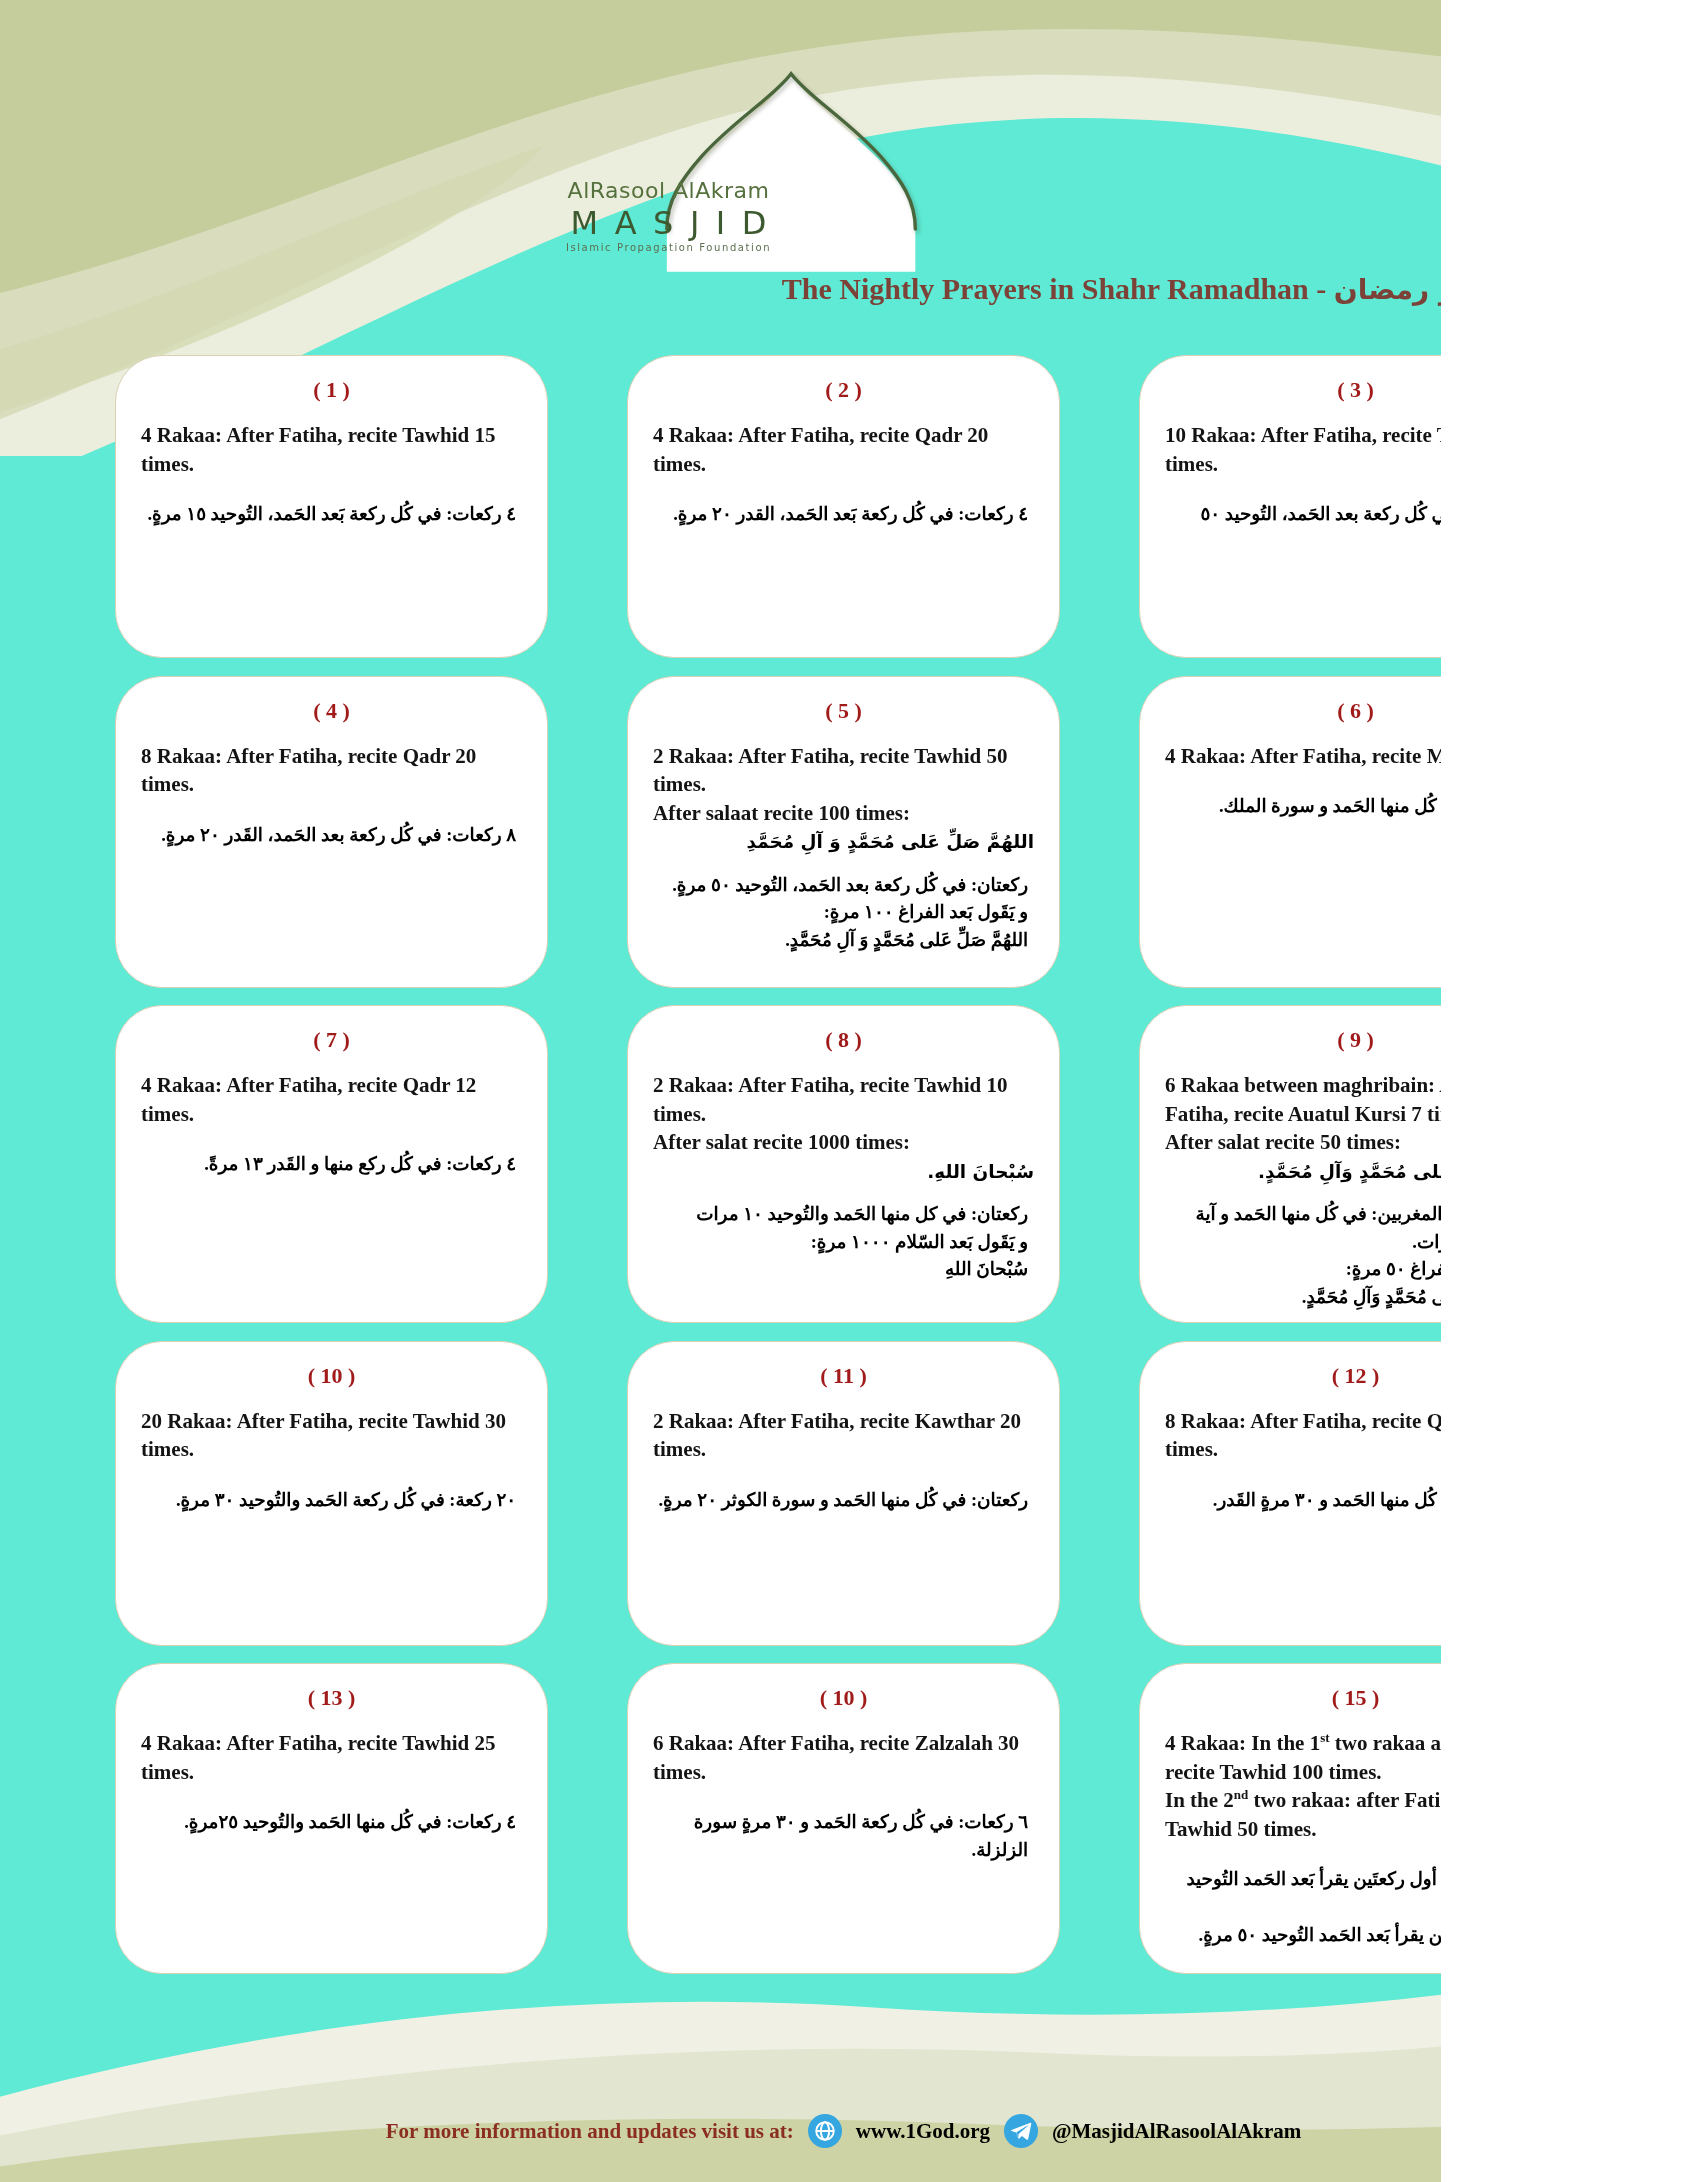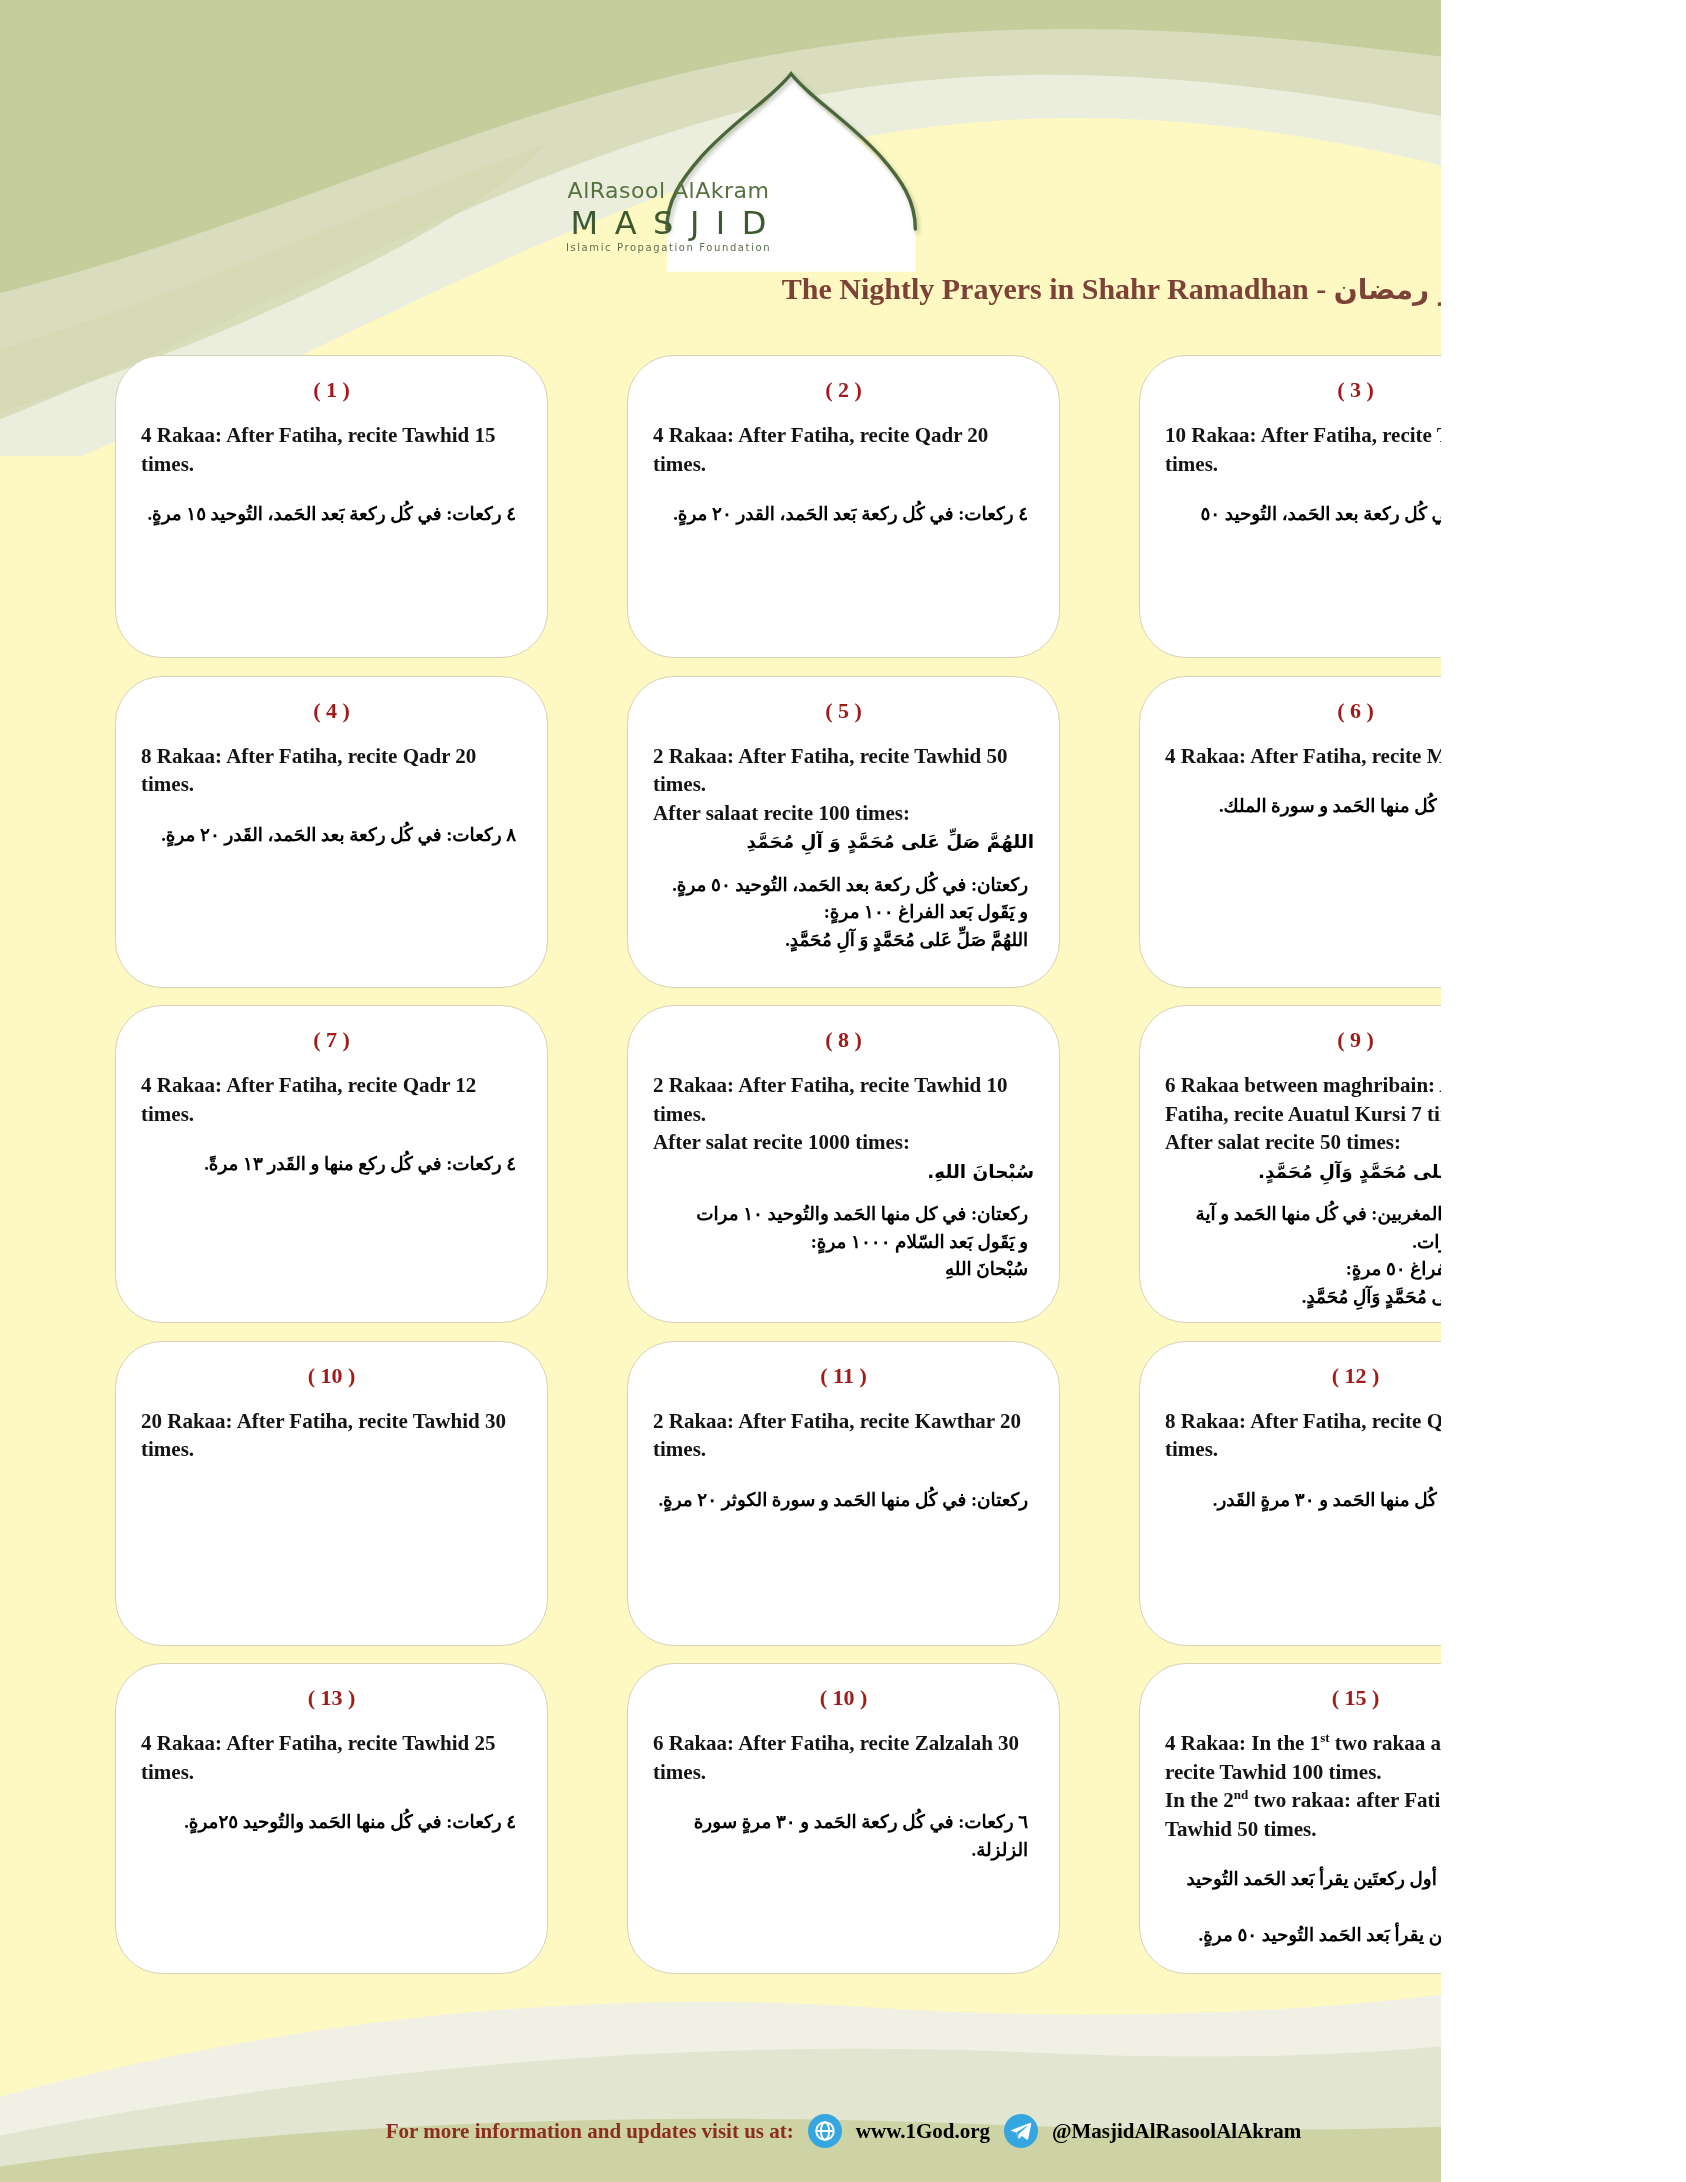--- a/index.html
+++ b/index.html
@@ -1,19 +1,19 @@
 <!DOCTYPE html>
 <html lang="en"><head>
 <meta charset="utf-8">
 <style>
   html,body{margin:0;padding:0;background:#ffffff;}
   .page{
     position:relative;
     width:1441px;height:2182px;
-    background:#fef9c3;
+    background:#5eead4;
     overflow:hidden;
     font-family:"Liberation Serif", serif;
   }
   
   .header-swoosh{position:absolute;top:0;left:0;width:1687px;height:456px;}
   .dome-wrap{position:absolute;top:0;left:0;width:1687px;height:456px;}
   .logo{
     position:absolute;top:178px;left:50%;transform:translateX(-52px) translateX(-50%);
     width:446px;text-align:center;z-index:5;
     font-family:"DejaVu Sans", sans-serif;
@@ -146,20 +146,21 @@
       </div>
       <div class="card">
         <div class="card-num">( 9 )</div>
         <div class="card-en">6 Rakaa between maghribain: After Fatiha, recite Auatul Kursi 7 times.<br>After salat recite 50 times:</div>
         <div class="card-dua" dir="rtl">اللَّهُمَّ صَلِّ عَلى مُحَمَّدٍ وَآلِ مُحَمَّدٍ.</div>
         <div class="card-ar tight" dir="rtl">٦ ركعات بين المغربين: في كُل منها الحَمد و آية الكرسي ٧ مرات.<br>و يقَول بَعد الفراغ ٥٠ مرةٍ:<br>اللَّهُمَّ صَلِّ عَلى مُحَمَّدٍ وَآلِ مُحَمَّدٍ.</div>
       </div>
       <div class="card">
         <div class="card-num">( 10 )</div>
         <div class="card-en">20 Rakaa: After Fatiha, recite Tawhid 30 times.</div>
+        <div class="card-ar" dir="rtl">٢٠ ركعة: في كُل ركعة الحَمد والتُوحيد ٣٠ مرةٍ.</div>
       </div>
       <div class="card">
         <div class="card-num">( 11 )</div>
         <div class="card-en">2 Rakaa: After Fatiha, recite Kawthar 20 times.</div>
         <div class="card-ar" dir="rtl">ركعتان: في كُل منها الحَمد و سورة الكوثر ٢٠ مرةٍ.</div>
       </div>
       <div class="card">
         <div class="card-num">( 12 )</div>
         <div class="card-en">8 Rakaa: After Fatiha, recite Qadr 30 times.</div>
         <div class="card-ar" dir="rtl">٨ ركعات: في كُل منها الحَمد و ٣٠ مرةٍ القَدر.</div>

